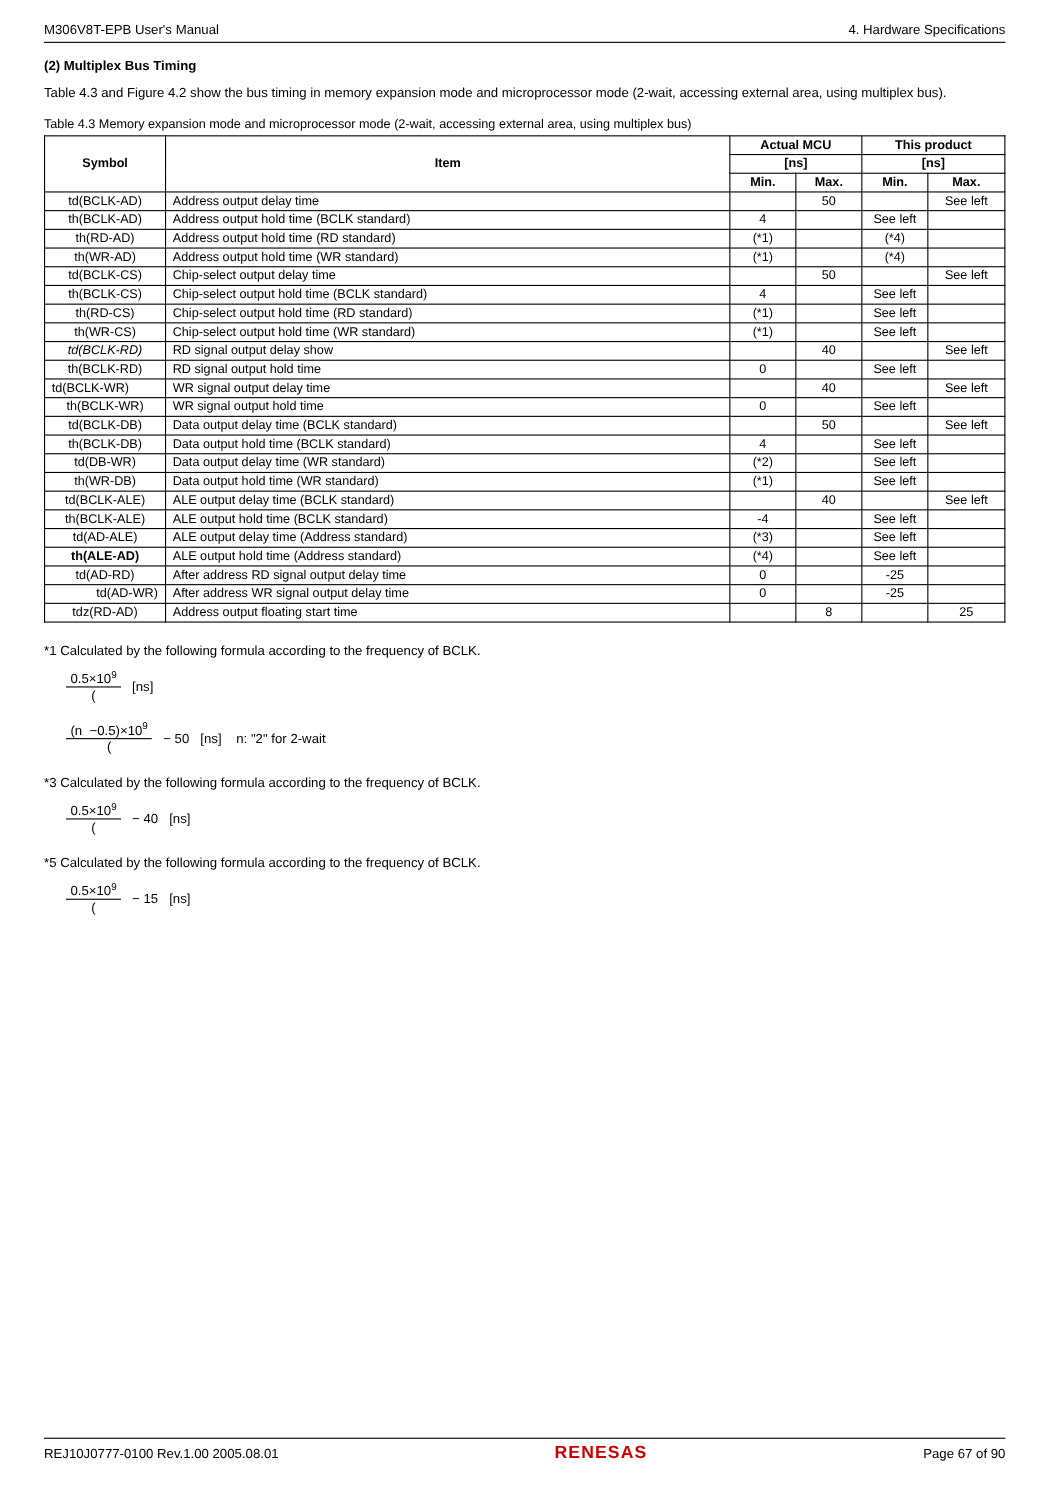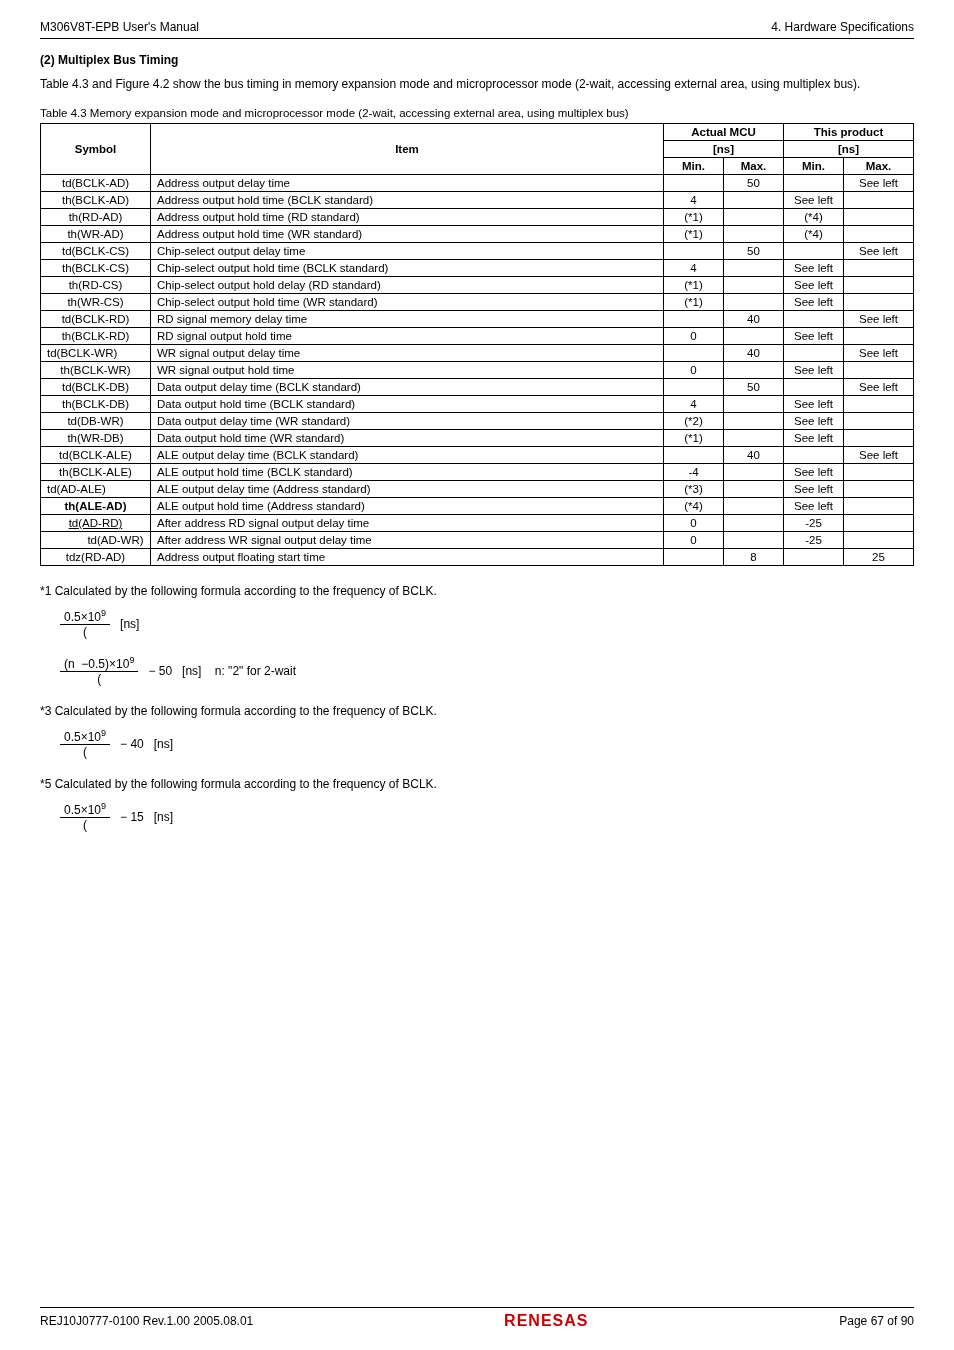--- a/index.html
+++ b/index.html
@@ -186,37 +186,37 @@
       <tr>
         <td style="text-align: center;">th(BCLK-CS)</td>
         <td>Chip-select output hold time (BCLK standard)</td>
         <td style="text-align: center;">4</td>
         <td style="text-align: center;"></td>
         <td style="text-align: center;">See left</td>
         <td style="text-align: center;"></td>
       </tr>
       <tr>
         <td style="text-align: center;">th(RD-CS)</td>
-        <td>Chip-select output hold delay (RD standard)</td>
+        <td>Chip-select output hold time (RD standard)</td>
         <td style="text-align: center;">(*1)</td>
         <td style="text-align: center;"></td>
         <td style="text-align: center;">See left</td>
         <td style="text-align: center;"></td>
       </tr>
       <tr>
         <td style="text-align: center;">th(WR-CS)</td>
         <td>Chip-select output hold time (WR standard)</td>
         <td style="text-align: center;">(*1)</td>
         <td style="text-align: center;"></td>
         <td style="text-align: center;">See left</td>
         <td style="text-align: center;"></td>
       </tr>
       <tr>
-        <td style="text-align: center;">td(BCLK-RD)</td>
-        <td>RD signal memory delay time</td>
+        <td style="text-align: center; font-style: italic;">td(BCLK-RD)</td>
+        <td>RD signal output delay show</td>
         <td style="text-align: center;"></td>
         <td style="text-align: center;">40</td>
         <td style="text-align: center;"></td>
         <td style="text-align: center;">See left</td>
       </tr>
       <tr>
         <td style="text-align: center;">th(BCLK-RD)</td>
         <td>RD signal output hold time</td>
         <td style="text-align: center;">0</td>
         <td style="text-align: center;"></td>
@@ -281,37 +281,37 @@
       </tr>
       <tr>
         <td style="text-align: center;">th(BCLK-ALE)</td>
         <td>ALE output hold time (BCLK standard)</td>
         <td style="text-align: center;">-4</td>
         <td style="text-align: center;"></td>
         <td style="text-align: center;">See left</td>
         <td style="text-align: center;"></td>
       </tr>
       <tr>
-        <td style="text-align: left;">td(AD-ALE)</td>
+        <td style="text-align: center;">td(AD-ALE)</td>
         <td>ALE output delay time (Address standard)</td>
         <td style="text-align: center;">(*3)</td>
         <td style="text-align: center;"></td>
         <td style="text-align: center;">See left</td>
         <td style="text-align: center;"></td>
       </tr>
       <tr>
         <td style="text-align: center; font-weight: bold;">th(ALE-AD)</td>
         <td>ALE output hold time (Address standard)</td>
         <td style="text-align: center;">(*4)</td>
         <td style="text-align: center;"></td>
         <td style="text-align: center;">See left</td>
         <td style="text-align: center;"></td>
       </tr>
       <tr>
-        <td style="text-align: center; text-decoration: underline;">td(AD-RD)</td>
+        <td style="text-align: center;">td(AD-RD)</td>
         <td>After address RD signal output delay time</td>
         <td style="text-align: center;">0</td>
         <td style="text-align: center;"></td>
         <td style="text-align: center;">-25</td>
         <td style="text-align: center;"></td>
       </tr>
       <tr>
         <td style="text-align: center; padding-left: 46px;">td(AD-WR)</td>
         <td>After address WR signal output delay time</td>
         <td style="text-align: center;">0</td>

